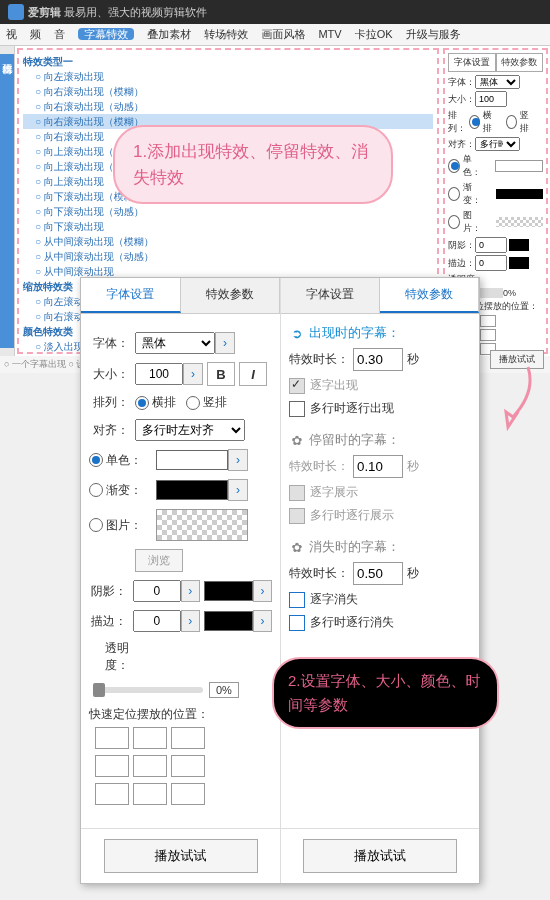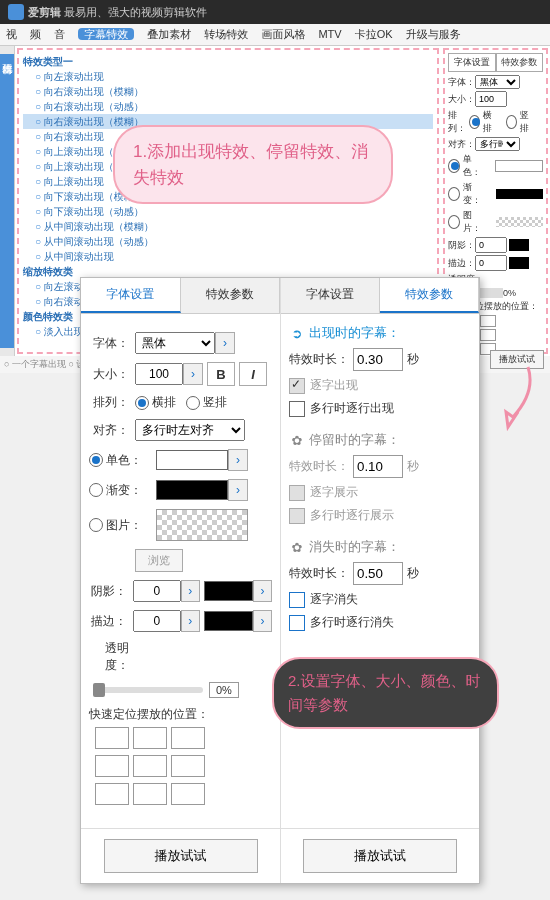--- a/index.html
+++ b/index.html
@@ -22,21 +22,21 @@
 .rpanel .tab{flex:1;text-align:center;padding:2px 0;border:1px solid #aaa;font-size:9px;cursor:pointer}
 .rpanel .tab.a{background:#fff}
 .rpanel .row{display:flex;align-items:center;margin:2px 0;font-size:9px}
 .rpanel input[type=text]{width:24px;font-size:9px}
 .rpanel select{font-size:9px;width:45px}
 .sw{width:55px;height:10px;background:#ddd}
 .grid9{display:grid;grid-template-columns:repeat(3,14px);gap:2px;margin-top:2px}
 .grid9 div{width:14px;height:10px;border:1px solid #999;background:#fff}
 .statusbar{font-size:9px;color:#888;padding:2px 4px;background:#f5f5f5}
 .callout1{position:absolute;left:113px;top:125px;width:240px;background:#fce4ec;border:2px solid #f5a6b8;border-radius:30px;padding:12px 18px;color:#e06088;font-size:17px;line-height:1.5;z-index:5}
-.callout2{position:absolute;left:272px;top:657px;width:195px;background:#404040;border:2px solid #f5a6b8;border-radius:28px;padding:10px 14px;color:#e06088;font-size:15px;line-height:1.6;z-index:5}
+.callout2{position:absolute;left:272px;top:657px;width:195px;background:#000000;border:2px solid #f5a6b8;border-radius:28px;padding:10px 14px;color:#e06088;font-size:15px;line-height:1.6;z-index:5}
 .arrow{position:absolute;right:12px;top:362px;width:50px;height:70px;z-index:4}
 .arrow svg{width:100%;height:100%}
 .popup{position:absolute;left:80px;top:277px;width:398px;height:605px;background:#fff;border:1px solid #bbb;box-shadow:2px 2px 8px rgba(0,0,0,0.3);z-index:3;display:flex}
 .pcol{width:50%;display:flex;flex-direction:column;border-right:1px solid #ddd}
 .pcol:last-child{border-right:none}
 .ptabs{display:flex;border-bottom:1px solid #ccc}
 .ptab{flex:1;text-align:center;padding:8px 0;font-size:12px;background:#f0f0f0;cursor:pointer;border-right:1px solid #ccc}
 .ptab.active{background:#fff;color:#1a73c9;border-bottom:2px solid #1a73c9}
 .pbody{flex:1;padding:10px 8px;font-size:12px;overflow:hidden}
 .frow{display:flex;align-items:center;margin:8px 0}
@@ -103,20 +103,21 @@
   <div class="item">向左滚动出现</div>
   <div class="item">向右滚动出现（模糊）</div>
   <div class="item">向右滚动出现（动感）</div>
   <div class="item sel">向右滚动出现（模糊）</div>
   <div class="item">向右滚动出现</div>
   <div class="item">向上滚动出现（模糊）</div>
   <div class="item">向上滚动出现（动感）</div>
   <div class="item">向上滚动出现</div>
   <div class="item">向下滚动出现（模糊）</div>
   <div class="item">向下滚动出现（动感）</div>
+  <div class="item">向下滚动出现</div>
   <div class="item">从中间滚动出现（模糊）</div>
   <div class="item">从中间滚动出现（动感）</div>
   <div class="item">从中间滚动出现</div>
   <div class="cat">缩放特效类</div>
   <div class="item">向左滚动出现</div>
   <div class="item">向右滚动出现</div>
   <div class="cat">颜色特效类</div>
   <div class="item">淡入出现</div>
 
  </div>

